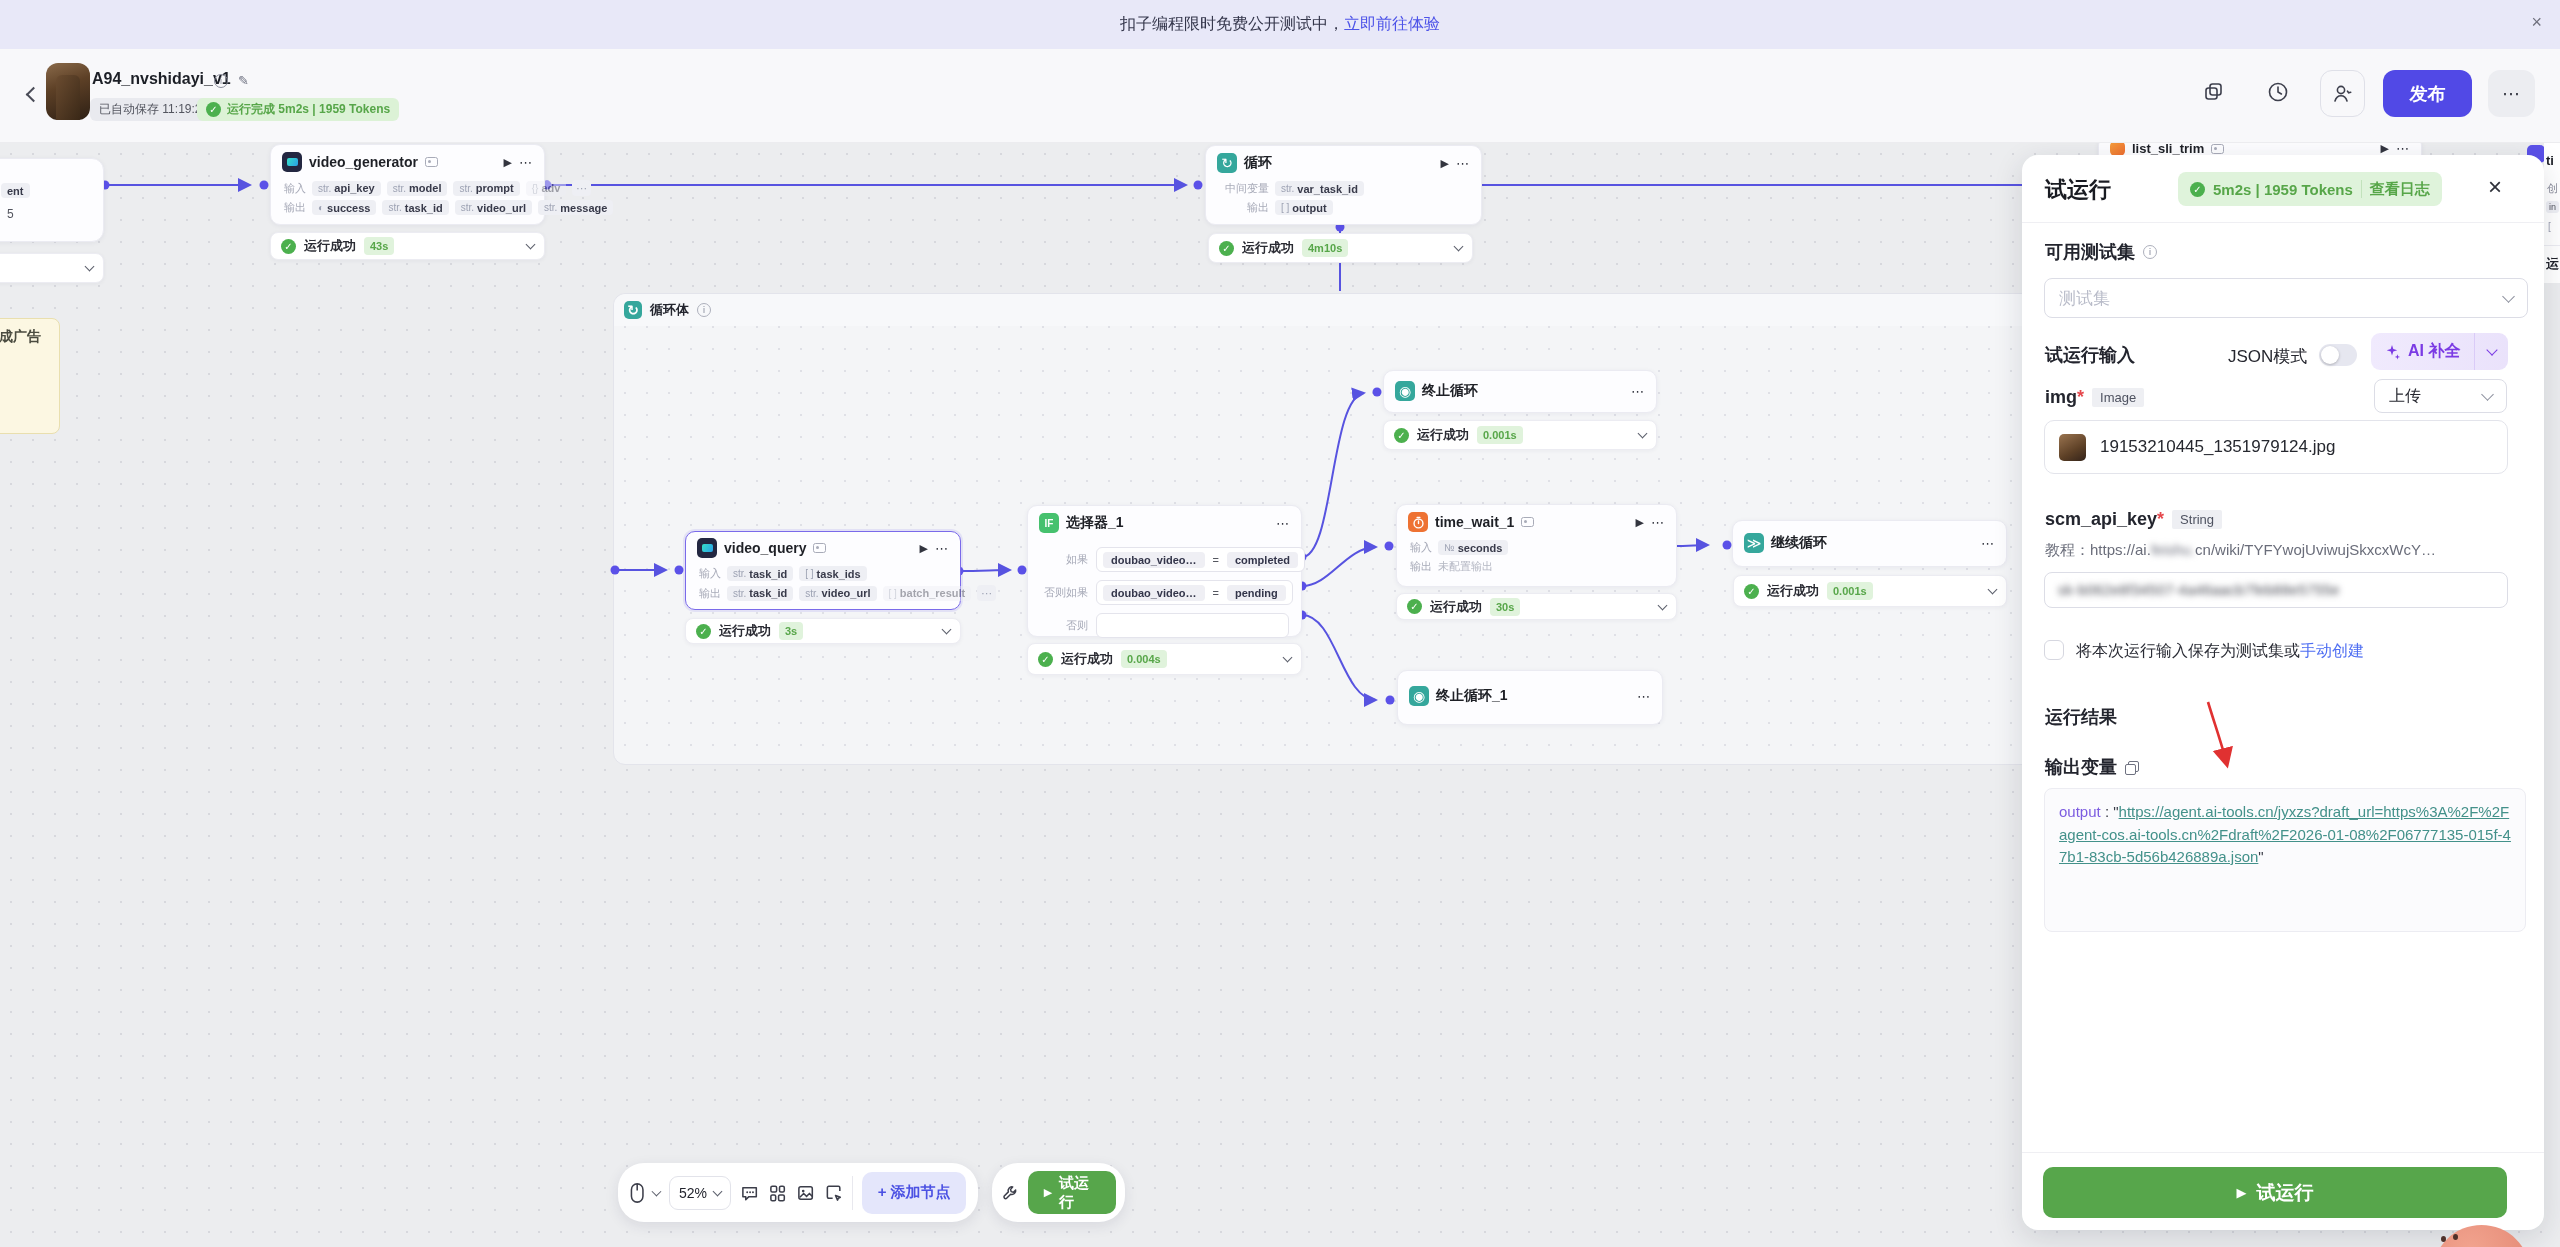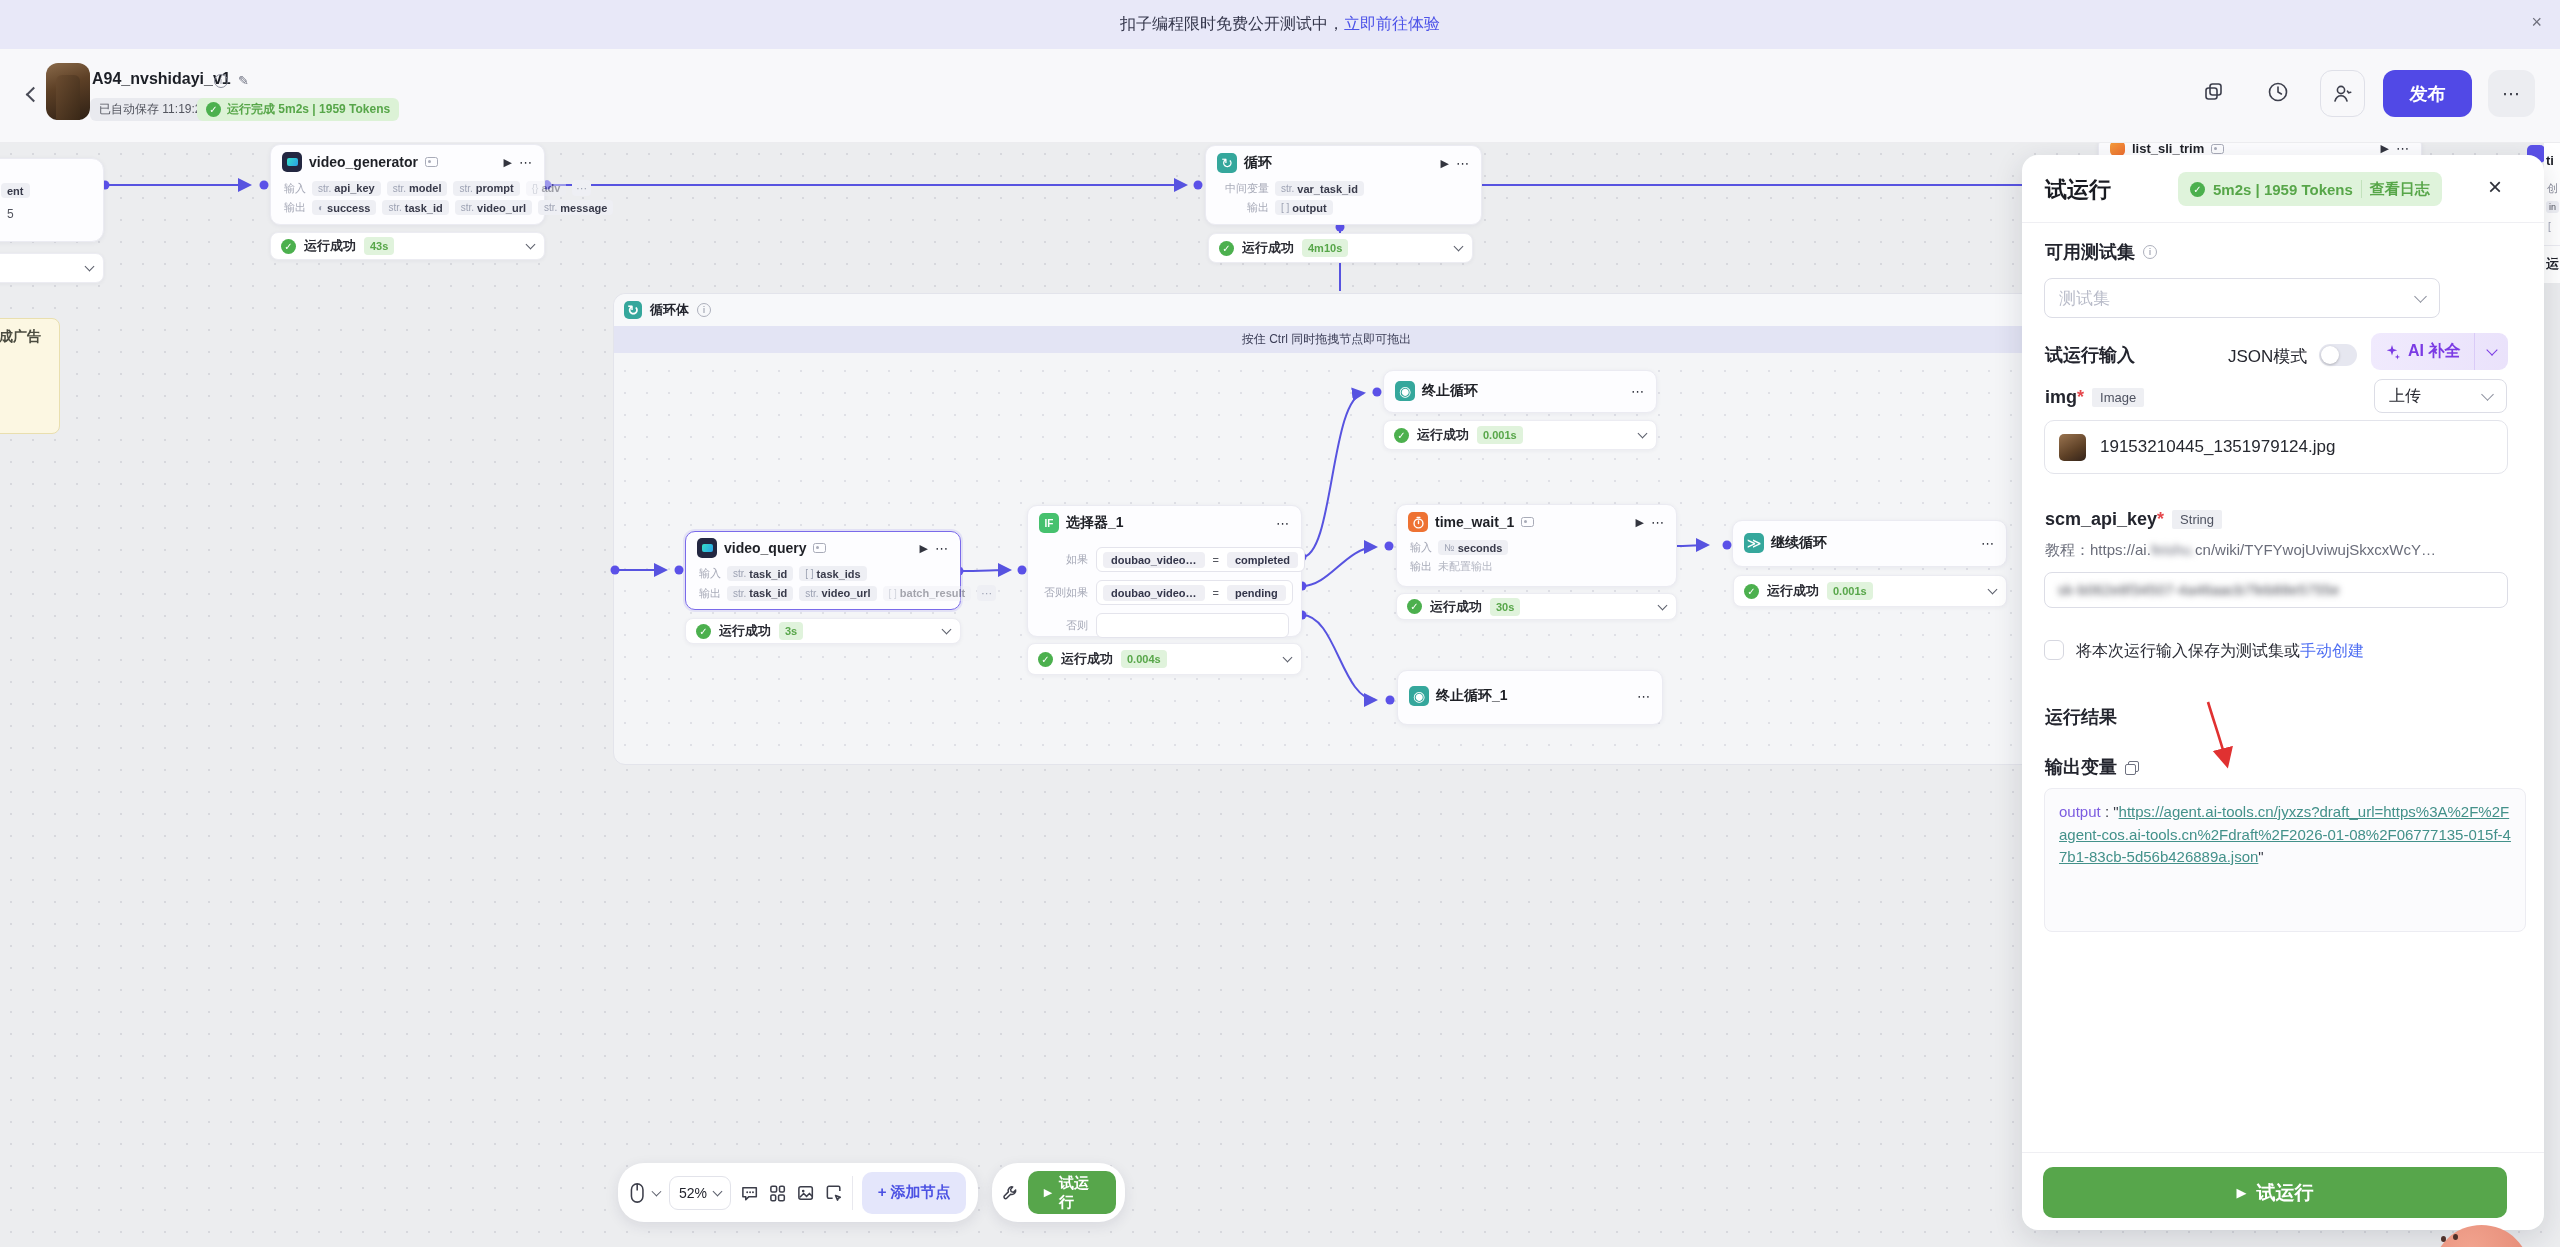--- a/index.html
+++ b/index.html
@@ -175,21 +175,20 @@
 </div>
 
 <div class="canvas">
 
   <div class="loopbody">
     <div class="lb-head">
       <span class="nicon teal" style="width:18px;height:18px">↻</span>
       <span>循环体</span>
       <i class="info-i" style="border-color:#ADB0BC;color:#ADB0BC">i</i>
     </div>
-    <div class="lb-banner">按住 Ctrl 同时拖拽节点即可拖出</div>
   </div>
 
   <svg class="edges" width="2560" height="1104">
     <defs>
       <marker id="arr" markerWidth="9" markerHeight="8" refX="6" refY="3.5" orient="auto">
         <path d="M0,0 L7,3.5 L0,7 Z" fill="#5753E0"></path>
       </marker>
     </defs>
     <g stroke="#5753E0" stroke-width="2" fill="none">
       <path d="M109,42 H250" marker-end="url(#arr)"></path>
@@ -548,21 +547,21 @@
     <span class="bdiv"></span>
     <span style="cursor:pointer">查看日志</span>
   </div>
   <div class="pclose">×</div>
   <div class="pdiv" style="top:67px"></div>
 
   <div class="plabel" style="left:23px;top:85px;display:flex;align-items:center;gap:8px">
     <span>可用测试集</span>
       <i class="info-i" style="border-color:#ADB0BC;color:#ADB0BC">i</i>
   </div>
-  <div class="pselect" style="left:22px;top:123px;width:396px;height:40px">
+  <div class="pselect" style="left:22px;top:123px;width:484px;height:40px">
     <span class="ph">测试集</span>
     <i class="cv-lg"></i>
   </div>
 
   <div class="plabel" style="left:23px;top:188px">试运行输入</div>
   <div style="position:absolute;left:206px;top:190px;font-size:17px;color:#26272F">JSON模式</div>
   <div class="toggle" style="left:297px;top:189px">
       <span class="knob"></span>
     </div>
   <div class="aipill" style="left:349px;top:178px">

